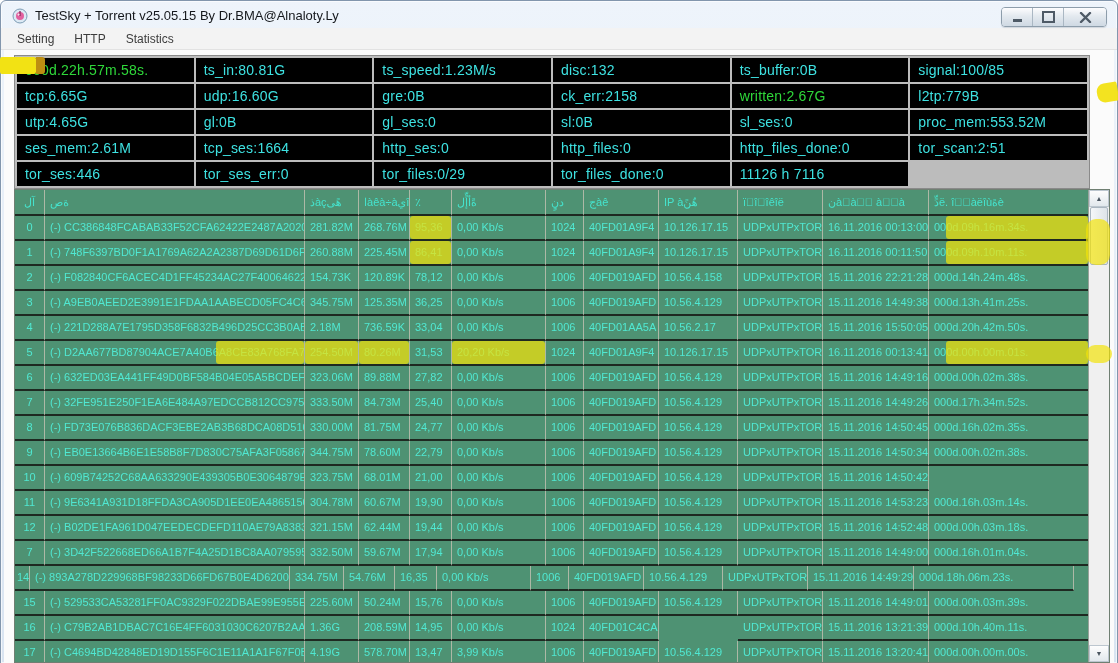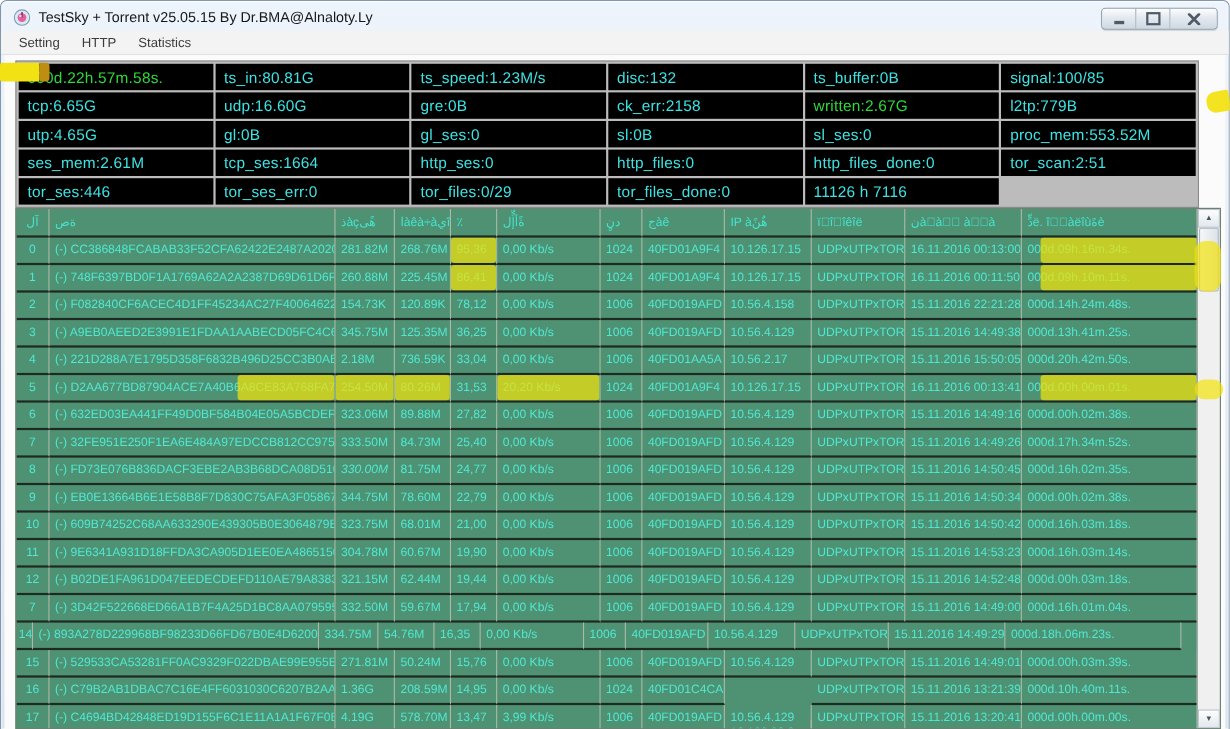--- a/index.html
+++ b/index.html
@@ -238,21 +238,21 @@
             <div class="td c-port" style="width: 38px;">1006</div>
             <div class="td c-hash" style="width: 75px;">40FD019AFD</div>
             <div class="td c-ip" style="width: 79px;">10.56.4.129</div>
             <div class="td c-proto" style="width: 85px;">UDPxUTPxTOR</div>
             <div class="td c-start" style="width: 106px;">15.11.2016 14:49:26</div>
             <div class="td c-left" style="width: 160px;">000d.17h.34m.52s.</div>
           </div>
           <div class="row">
             <div class="td c-num" style="width: 30px;">8</div>
             <div class="td c-name" style="width: 260px;">(-) FD73E076B836DACF3EBE2AB3B68DCA08D510</div>
-            <div class="td c-size" style="width: 54px; font-style: italic;">330.00M</div>
+            <div class="td c-size" style="width: 54px;">330.00M</div>
             <div class="td c-done" style="width: 51px;">81.75M</div>
             <div class="td c-pct" style="width: 42px;">24,77</div>
             <div class="td c-speed" style="width: 94px;">0,00 Kb/s</div>
             <div class="td c-port" style="width: 38px;">1006</div>
             <div class="td c-hash" style="width: 75px;">40FD019AFD</div>
             <div class="td c-ip" style="width: 79px;">10.56.4.129</div>
             <div class="td c-proto" style="width: 85px;">UDPxUTPxTOR</div>
             <div class="td c-start" style="width: 106px;">15.11.2016 14:50:45</div>
             <div class="td c-left" style="width: 160px;">000d.16h.02m.35s.</div>
           </div>
@@ -275,21 +275,20 @@
             <div class="td c-name" style="width: 260px;">(-) 609B74252C68AA633290E439305B0E3064879E</div>
             <div class="td c-size" style="width: 54px;">323.75M</div>
             <div class="td c-done" style="width: 51px;">68.01M</div>
             <div class="td c-pct" style="width: 42px;">21,00</div>
             <div class="td c-speed" style="width: 94px;">0,00 Kb/s</div>
             <div class="td c-port" style="width: 38px;">1006</div>
             <div class="td c-hash" style="width: 75px;">40FD019AFD</div>
             <div class="td c-ip" style="width: 79px;">10.56.4.129</div>
             <div class="td c-proto" style="width: 85px;">UDPxUTPxTOR</div>
             <div class="td c-start" style="width: 106px;">15.11.2016 14:50:42</div>
-            <div class="td c-left" style="width: 160px;">000d.16h.03m.18s.</div>
           </div>
           <div class="row">
             <div class="td c-num" style="width: 30px;">11</div>
             <div class="td c-name" style="width: 260px;">(-) 9E6341A931D18FFDA3CA905D1EE0EA4865150</div>
             <div class="td c-size" style="width: 54px;">304.78M</div>
             <div class="td c-done" style="width: 51px;">60.67M</div>
             <div class="td c-pct" style="width: 42px;">19,90</div>
             <div class="td c-speed" style="width: 94px;">0,00 Kb/s</div>
             <div class="td c-port" style="width: 38px;">1006</div>
             <div class="td c-hash" style="width: 75px;">40FD019AFD</div>
@@ -336,21 +335,21 @@
             <div class="td c-port" style="width: 38px;">1006</div>
             <div class="td c-hash" style="width: 75px;">40FD019AFD</div>
             <div class="td c-ip" style="width: 79px;">10.56.4.129</div>
             <div class="td c-proto" style="width: 85px;">UDPxUTPxTOR</div>
             <div class="td c-start" style="width: 106px;">15.11.2016 14:49:29</div>
             <div class="td c-left" style="width: 160px;">000d.18h.06m.23s.</div>
           </div>
           <div class="row">
             <div class="td c-num" style="width: 30px;">15</div>
             <div class="td c-name" style="width: 260px;">(-) 529533CA53281FF0AC9329F022DBAE99E955E</div>
-            <div class="td c-size" style="width: 54px;">271.81M</div>
+            <div class="td c-size" style="width: 54px;">225.60M</div>
             <div class="td c-done" style="width: 51px;">50.24M</div>
             <div class="td c-pct" style="width: 42px;">15,76</div>
             <div class="td c-speed" style="width: 94px;">0,00 Kb/s</div>
             <div class="td c-port" style="width: 38px;">1006</div>
             <div class="td c-hash" style="width: 75px;">40FD019AFD</div>
             <div class="td c-ip" style="width: 79px;">10.56.4.129</div>
             <div class="td c-proto" style="width: 85px;">UDPxUTPxTOR</div>
             <div class="td c-start" style="width: 106px;">15.11.2016 14:49:01</div>
             <div class="td c-left" style="width: 160px;">000d.00h.03m.39s.</div>
           </div>

